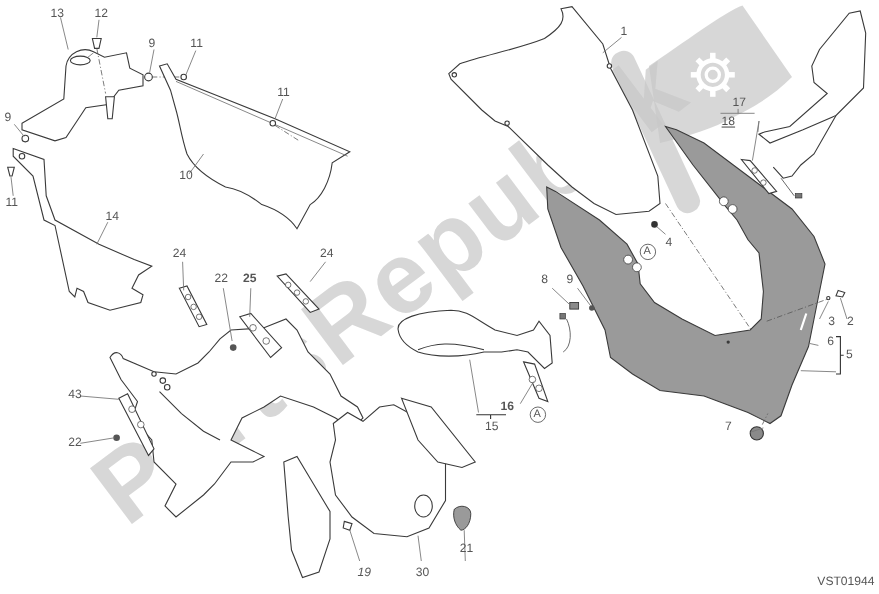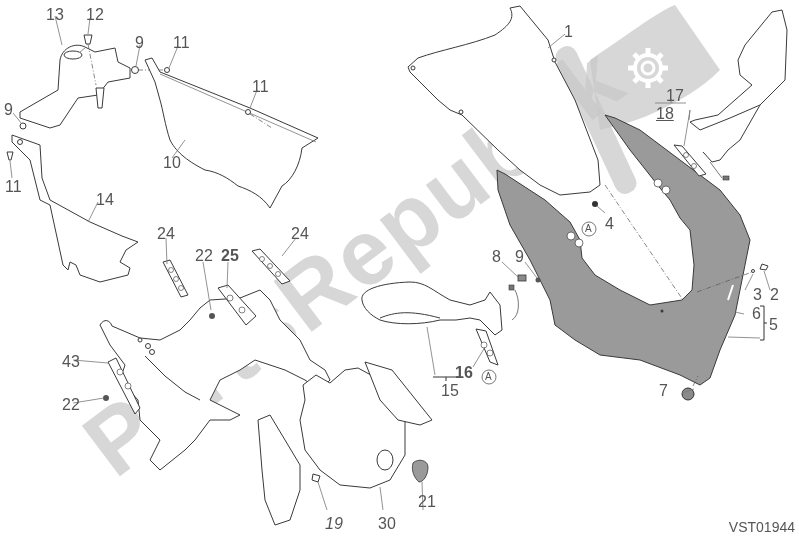--- a/index.html
+++ b/index.html
@@ -1,19 +1,19 @@
 <!DOCTYPE html>
 <html><head>
   <meta charset="utf-8">
   <style>
     html, body { margin: 0; padding: 0; background: #ffffff; }
     body { width: 799px; height: 540px; overflow: hidden; position: relative; font-family: "Liberation Sans", sans-serif; }
     #diagram { position: absolute; left: 0; top: 0; width: 799px; height: 540px; }
-    .lbl { position: absolute; font-family: "Liberation Sans", sans-serif; font-size: 16px; color: #555555; line-height: 1; white-space: nowrap; }
-    .code { position: absolute; font-family: "Liberation Sans", sans-serif; font-size: 14px; color: #555555; right: 4px; bottom: 5px; }
+    .lbl { position: absolute; font-family: "Liberation Sans", sans-serif; font-size: 11px; color: #555555; line-height: 1; white-space: nowrap; }
+    .code { position: absolute; font-family: "Liberation Sans", sans-serif; font-size: 11px; color: #555555; right: 4px; bottom: 5px; }
     .part { stroke: #3a3a3a; stroke-width: 1; fill: #ffffff; }
     .part-grey { stroke: #3a3a3a; stroke-width: 1; fill: #9a9a9a; }
     .leader { stroke: #777777; stroke-width: 0.8; fill: none; }
     .dash { stroke: #555555; stroke-width: 0.7; fill: none; stroke-dasharray: 5 2 1 2; }
     .wm { fill: #c8c8c8; opacity: 0.72; }
   </style>
 </head>
 <body>
 
 <svg id="diagram" viewBox="0 0 799 540" xmlns="http://www.w3.org/2000/svg">

